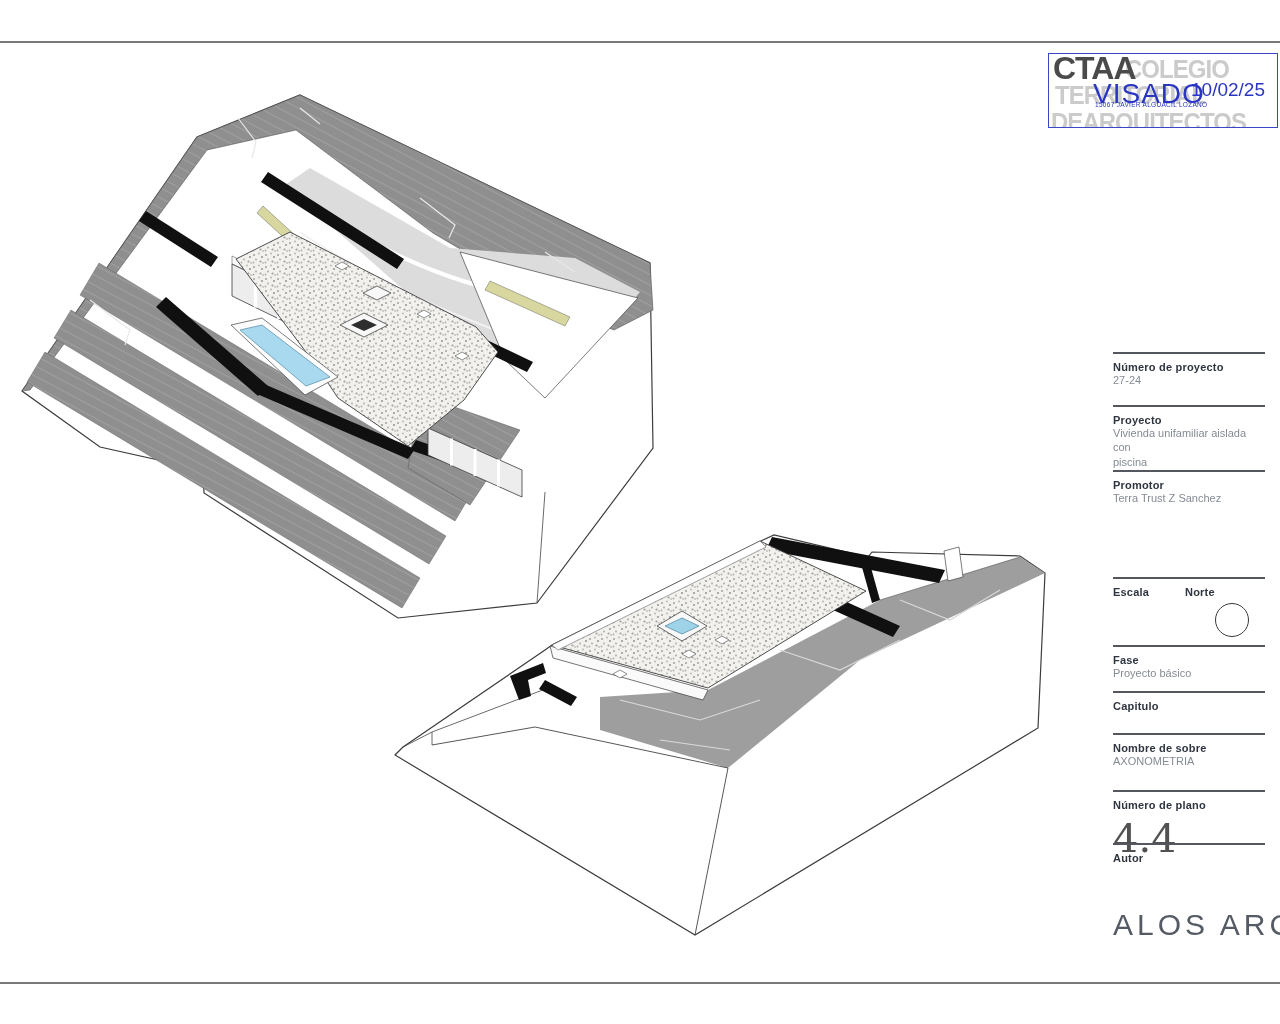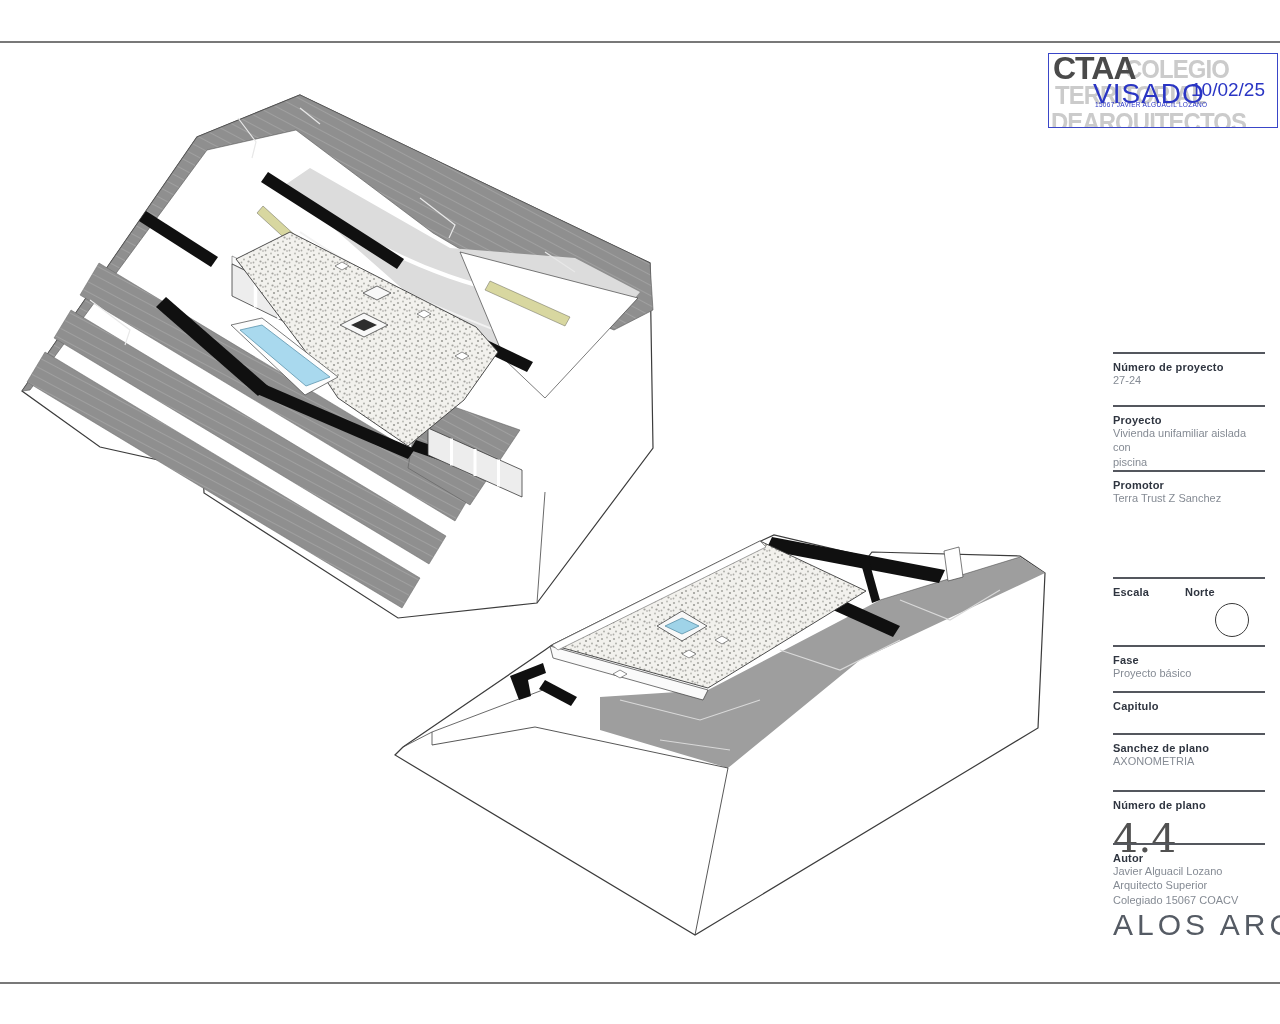--- a/index.html
+++ b/index.html
@@ -219,32 +219,29 @@
       <div class="lbl">Fase</div>
       <div class="val">Proyecto básico</div>
     </div>
 
     <div class="sec s6">
       <div class="lbl">Capitulo</div>
       <div class="val"></div>
     </div>
 
     <div class="sec s7">
-      <div class="lbl">Sanchez de plano</div>
+      <div class="lbl">Nombre de sobre</div>
       <div class="val">AXONOMETRIA</div>
     </div>
 
     <div class="sec s8">
       <div class="lbl">Número de plano</div>
       <div class="bigno">4.4</div>
     </div>
 
     <div class="sec s9">
       <div class="lbl">Autor</div>
-      <div class="val">Javier Alguacil Lozano
-Arquitecto Superior
-Colegiado 15067 COACV</div>
     </div>
 
     <div class="logo">ALOS ARCH</div>
   </div>
 
 </div>
 
 </body></html>

